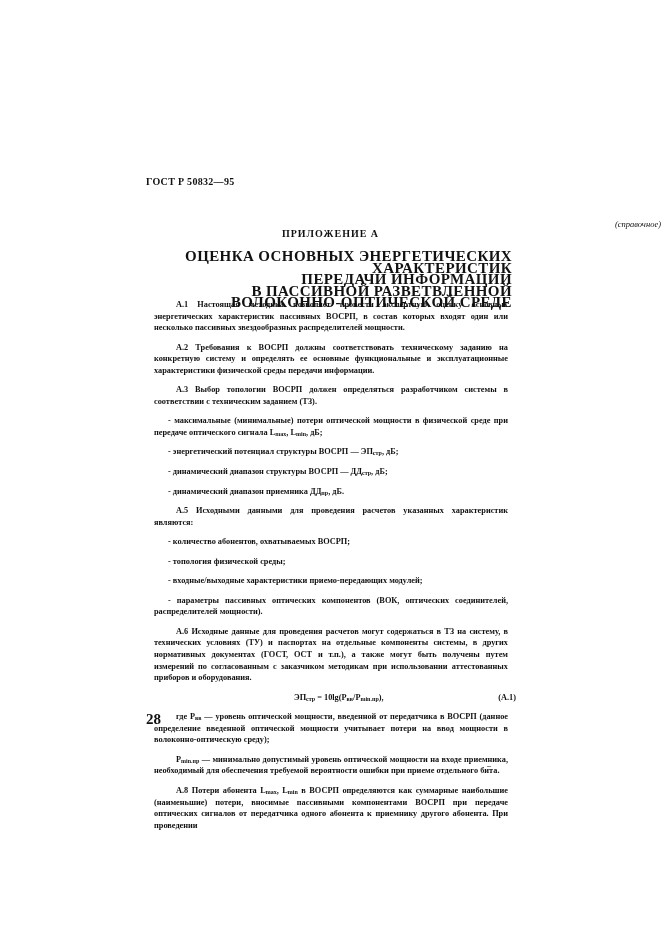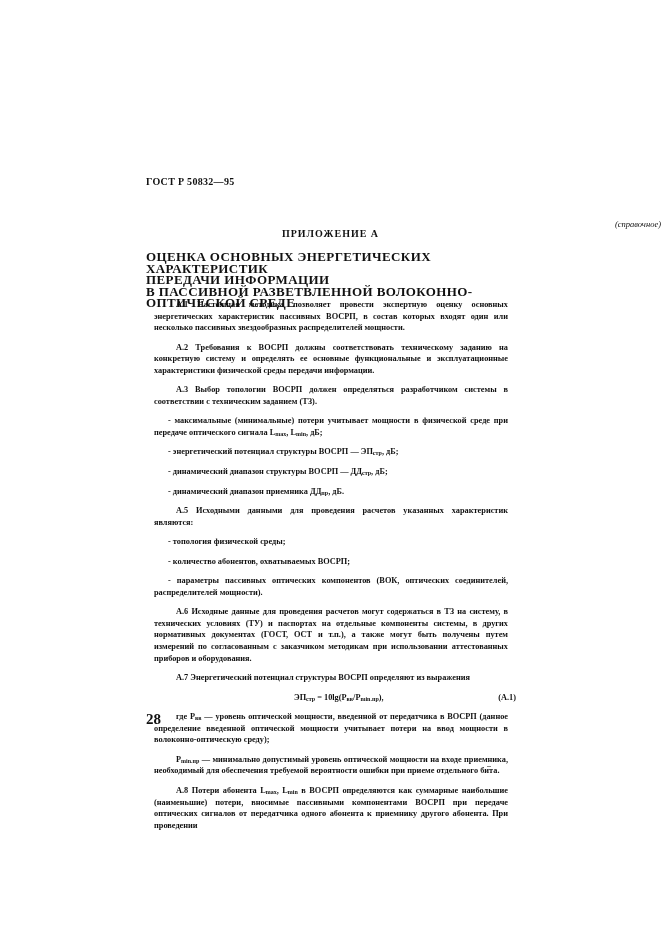--- a/index.html
+++ b/index.html
@@ -2,21 +2,21 @@
 <html><head>
 <meta charset="utf-8">
 <style>
   html, body { margin:0; padding:0; background:#ffffff; }
   body { width:661px; height:935px; position:relative; overflow:hidden;
          font-family:"Liberation Serif", "DejaVu Serif", serif; color:#111; }
   .page { position:absolute; left:0; top:0; width:661px; height:935px;padding-left:20px; }
   .header { position:absolute; left:146px; top:176px; font-size:10px; font-weight:bold; letter-spacing:0.3px; }
   .appendix { position:absolute; left:0; width:661px; text-align:center; top:207px; font-size:10px; font-weight:bold; letter-spacing:1px;margin-top:21px; }
   .appendix-sub { position:absolute; left:0; width:661px; text-align:right; top:219px; font-size:8.5px; font-style:italic; }
-  .title { position:absolute; left:146px; width:372px; text-align:left; top:251px; font-size:13px; font-weight:bold; line-height:11.5px; letter-spacing:0.4px; }
+  .title { position:absolute; left:140px; width:372px; text-align:right; top:251px; font-size:15px; font-weight:bold; line-height:11.5px; letter-spacing:0.4px; }
   .body { position:absolute; left:146px; top:291px; width:370px; font-size:8.3px; line-height:11.55px; text-align:justify; font-weight:bold; }
   .body p { margin:8px; text-indent:22px; }
   .body p.li { text-indent:14px; }
   .formula { display:flex; justify-content:space-between; padding-left:148px; }
   .formula-num { }
   sub { font-size:6px; vertical-align:-1px; line-height:0; }
   .pagenum { position:absolute; left:146px; top:711px; font-size:15px; font-weight:bold; }
   .mark { position:absolute; left:487px; top:766px; width:4px; height:1px; background:#888; }
 </style>
 </head>
@@ -32,30 +32,30 @@
   <div class="title">
     <div>ОЦЕНКА ОСНОВНЫХ ЭНЕРГЕТИЧЕСКИХ ХАРАКТЕРИСТИК</div>
     <div>ПЕРЕДАЧИ ИНФОРМАЦИИ</div>
     <div>В ПАССИВНОЙ РАЗВЕТВЛЕННОЙ ВОЛОКОННО-ОПТИЧЕСКОЙ СРЕДЕ</div>
   </div>
 
   <div class="body">
     <p>А.1 Настоящая методика позволяет провести экспертную оценку основных энергетических характеристик пассивных ВОСРП, в состав которых входят один или несколько пассивных звездообразных распределителей мощности.</p>
     <p>А.2 Требования к ВОСРП должны соответствовать техническому заданию на конкретную систему и определять ее основные функциональные и эксплуатационные характеристики физической среды передачи информации.</p>
     <p>А.3 Выбор топологии ВОСРП должен определяться разработчиком системы в соответствии с техническим заданием (ТЗ).</p>
-    <p class="li"><span>- максимальные (минимальные) потери учитывает мощности в физической среде при передаче оптического сигнала L</span><sub>max</sub><span>, L</span><sub>min</sub><span>, дБ;</span></p>
+    <p class="li"><span>- максимальные (минимальные) потери оптической мощности в физической среде при передаче оптического сигнала L</span><sub>max</sub><span>, L</span><sub>min</sub><span>, дБ;</span></p>
     <p class="li"><span>- энергетический потенциал структуры ВОСРП — ЭП</span><sub>стр</sub><span>, дБ;</span></p>
     <p class="li"><span>- динамический диапазон структуры ВОСРП — ДД</span><sub>стр</sub><span>, дБ;</span></p>
     <p class="li"><span>- динамический диапазон приемника ДД</span><sub>пр</sub><span>, дБ.</span></p>
     <p>А.5 Исходными данными для проведения расчетов указанных характеристик являются:</p>
+    <p class="li">- количество абонентов, охватываемых ВОСРП;</p>
     <p class="li">- топология физической среды;</p>
-    <p class="li">- количество абонентов, охватываемых ВОСРП;</p>
+    <p class="li">- входные/выходные характеристики приемо-передающих модулей;</p>
     <p class="li">- параметры пассивных оптических компонентов (ВОК, оптических соединителей, распределителей мощности).</p>
     <p>А.6 Исходные данные для проведения расчетов могут содержаться в ТЗ на систему, в технических условиях (ТУ) и паспортах на отдельные компоненты системы, в других нормативных документах (ГОСТ, ОСТ и т.п.), а также могут быть получены путем измерений по согласованным с заказчиком методикам при использовании аттестованных приборов и оборудования.</p>
-    <p>А.7 Энергетический потенциал структуры ВОСРП определяют из выражения</p>
     <div class="formula">
       <span><span>ЭП</span><sub>стр</sub><span> = 10lg(P</span><sub>вв</sub><span>/P</span><sub>min.пр</sub><span>),</span></span>
       <span class="formula-num">(А.1)</span>
     </div>
     <p><span>где P</span><sub>вв</sub><span> — уровень оптической мощности, введенной от передатчика в ВОСРП (данное определение введенной оптической мощности учитывает потери на ввод мощности в волоконно-оптическую среду);</span></p>
     <p><span>P</span><sub>min.пр</sub><span> — минимально допустимый уровень оптической мощности на входе приемника, необходимый для обеспечения требуемой вероятности ошибки при приеме отдельного бита.</span></p>
     <p><span>А.8 Потери абонента L</span><sub>max</sub><span>, L</span><sub>min</sub><span> в ВОСРП определяются как суммарные наибольшие (наименьшие) потери, вносимые пассивными компонентами ВОСРП при передаче оптических сигналов от передатчика одного абонента к приемнику другого абонента. При проведении</span></p>
   </div>
 
   <div class="pagenum">28</div>

